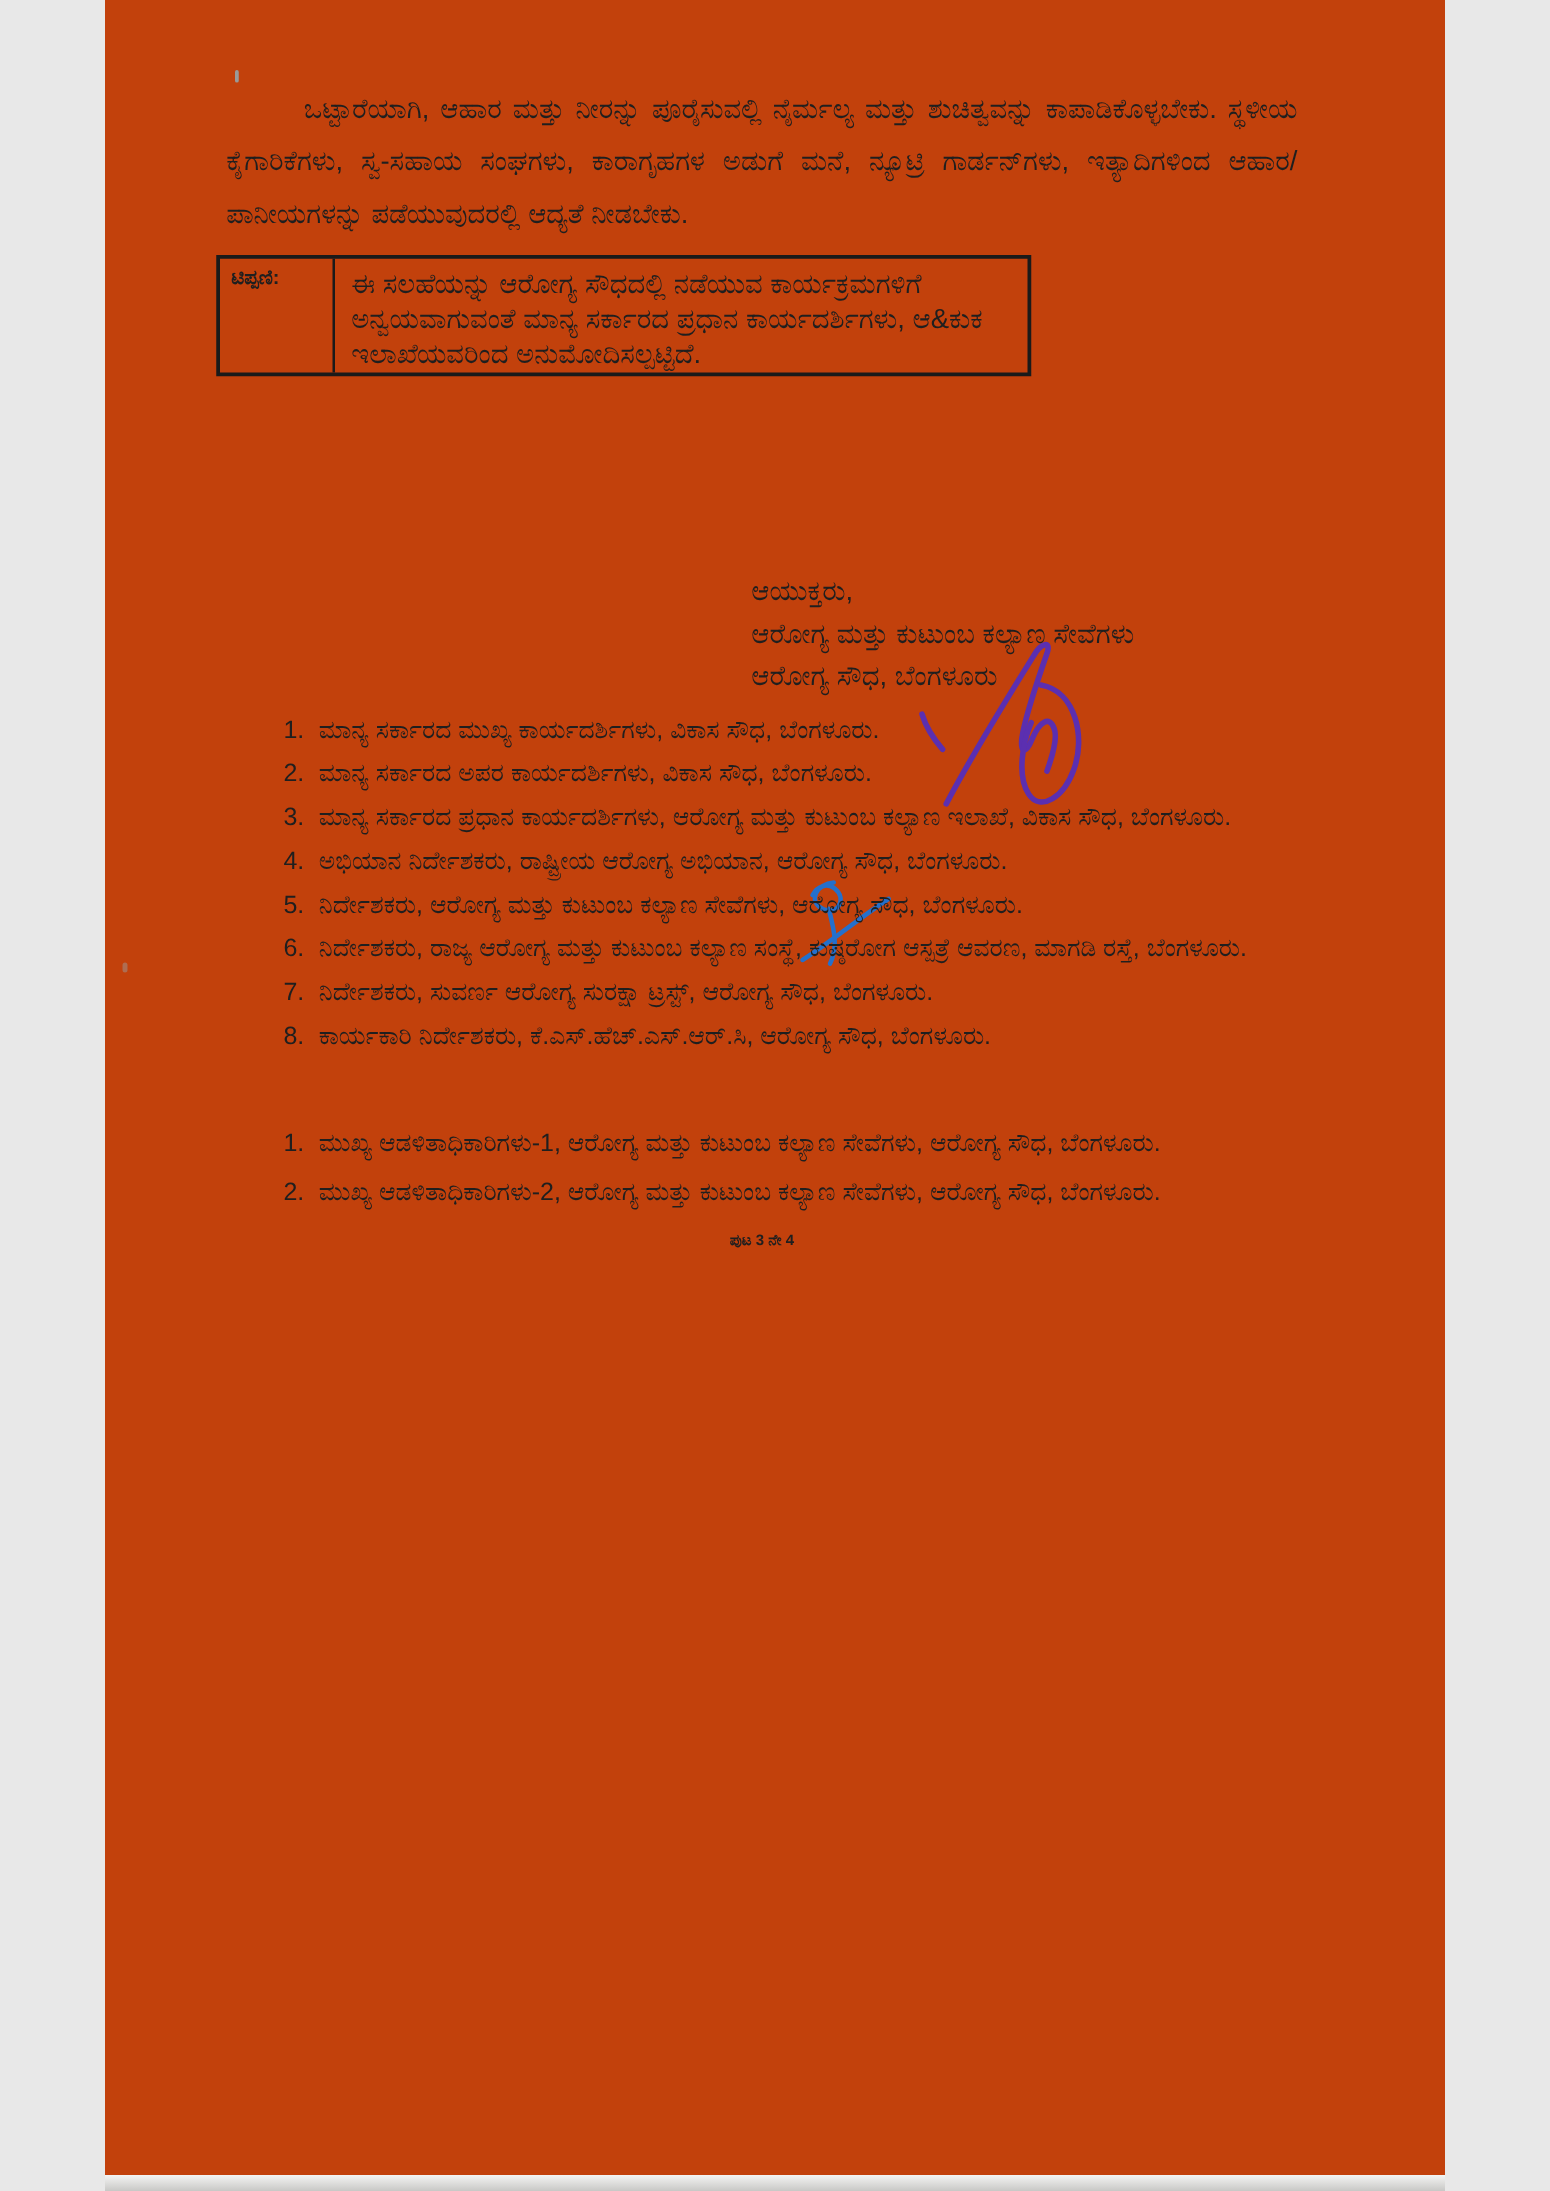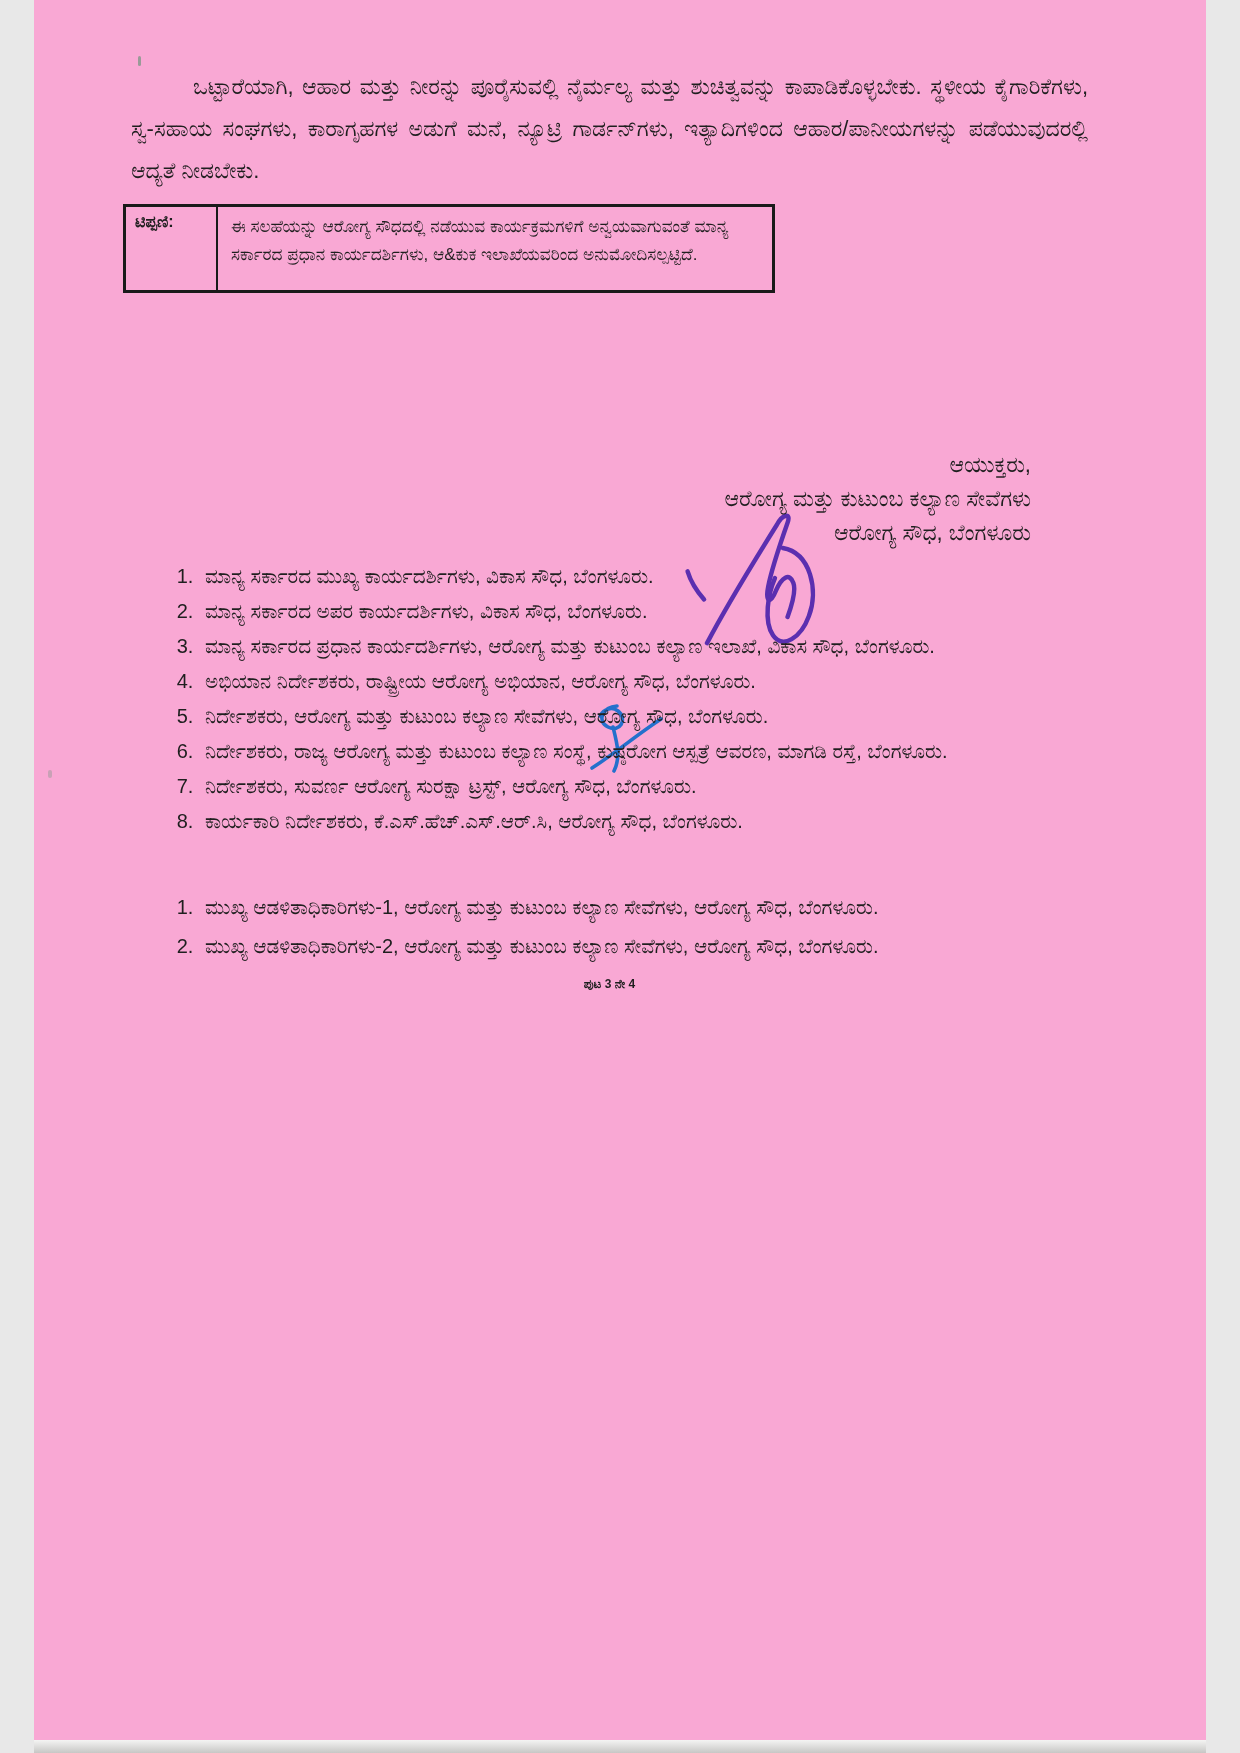--- a/index.html
+++ b/index.html
@@ -1,20 +1,20 @@
 <!DOCTYPE html>
 <html lang="kn"><head>
 <meta charset="utf-8">
 <style>
   html,body{margin:0;padding:0;background:#e8e8e8;}
   .page{
     position:relative;
-    width:1172px;height:1753px;
+    width:1072px;height:1753px;
     margin:0 auto;
-    background:#f9a8d4;
+    background:#c2410c;
     color:#1f1f1f;
     font-family:"Liberation Sans","DejaVu Sans",sans-serif;
     overflow:hidden;
   }
   .content{
     position:relative;
     padding:56px 118px 0 97px;
     font-size:22px;
   }
   .para{
@@ -34,28 +34,28 @@
   .note-label{
     width:92px;
     box-sizing:border-box;
     padding:6px 6px 6px 9px;
     font-weight:bold;
     font-size:16px;
     border-right:2.5px solid #1a1a1a;
   }
   .note-text{
     flex:1;
-    padding:6px 12px 21px 13px;
-    font-size:17px;
+    padding:6px 12px 1px 13px;
+    font-size:22px;
     line-height:28px;
   }
   .sig-block{
     margin:155px 0 0 420px;
     width:480px;
-    text-align:right;
+    text-align:left;
     font-size:22px;
     line-height:34px;
   }
   .sig-ink{
     position:absolute;
     left:640px;top:495px;
     width:165px;height:172px;
   }
   .sig-flourish{
     position:absolute;

